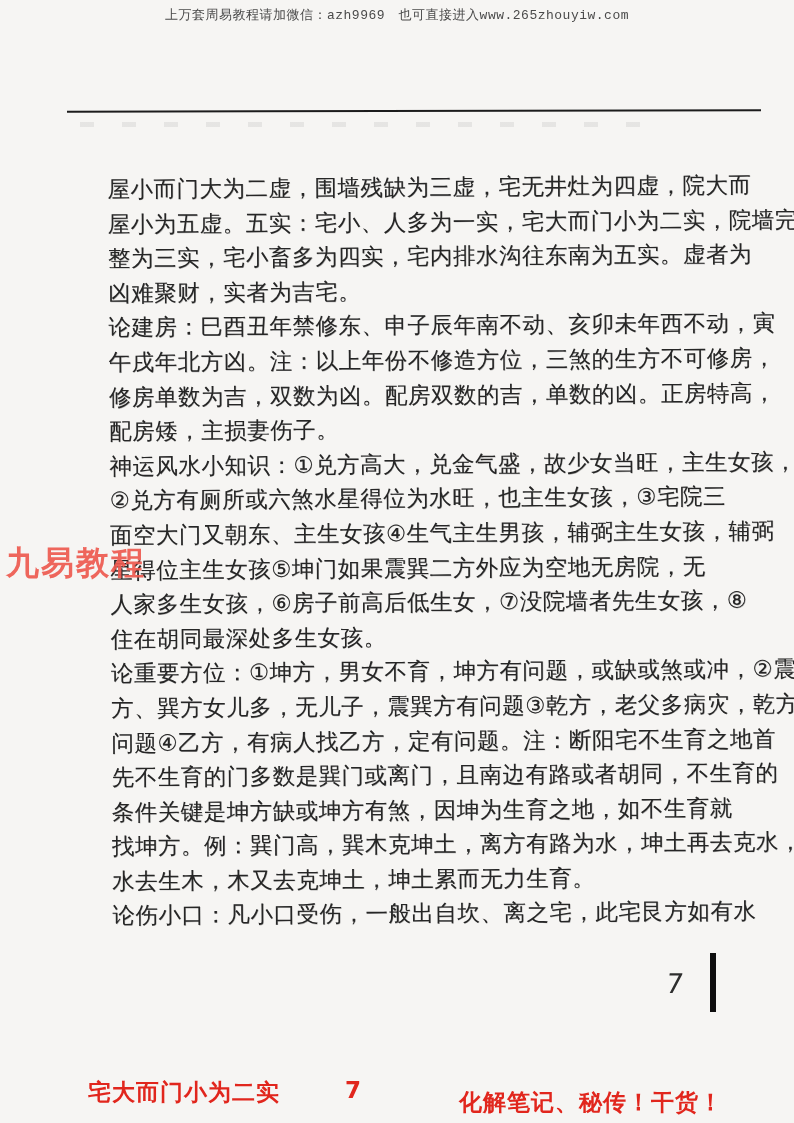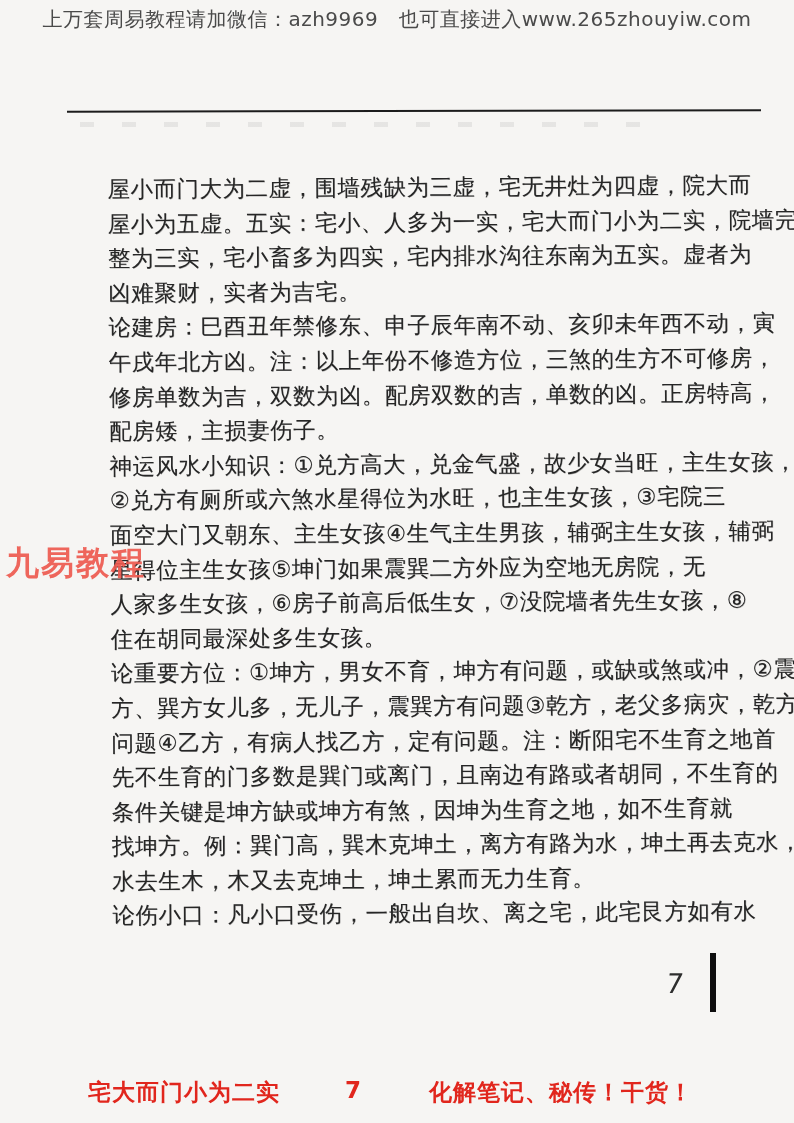--- a/index.html
+++ b/index.html
@@ -13,23 +13,24 @@
     width: 794px;
     height: 1123px;
     background: #f6f5f3;
     overflow: hidden;
   }
   
   .promo-header {
     position: absolute;
     top: 6px; left: 0; width: 100%;
     text-align: center;
-    font-size: 20px;
+    font-size: 13px;
     color: #4a4a4a;
     letter-spacing: 0.5px;
+    font-family: Liberation Mono, monospace;
   }
   
   .scan-rule {
     position: absolute;
     left: 67px; top: 110px;
     width: 694px; height: 2px;
     background: #1c1c1c;
     transform: rotate(-0.12deg);
   }
   .scan-noise {
@@ -85,21 +86,21 @@
     position: absolute;
     left: 0; top: 1077px;
     width: 100%;
     height: 30px;
     font-weight: bold;
     font-size: 23px;
     letter-spacing: 1px;
   }
   .footer .f-left  { position: absolute; left: 88px; }
   .footer .f-page  { position: absolute; left: 345px; }
-  .footer .f-right { position: absolute; left: 429px; }
+  .footer .f-right { position: absolute; left: 459px; margin-top: 10px; }
 </style>
 </head>
 <body>
 
 <div class="canvas">
 
   <div class="promo-header">上万套周易教程请加微信：azh9969　也可直接进入www.265zhouyiw.com</div>
 
   <div class="scan-rule"></div>
   <div class="scan-noise"></div>

